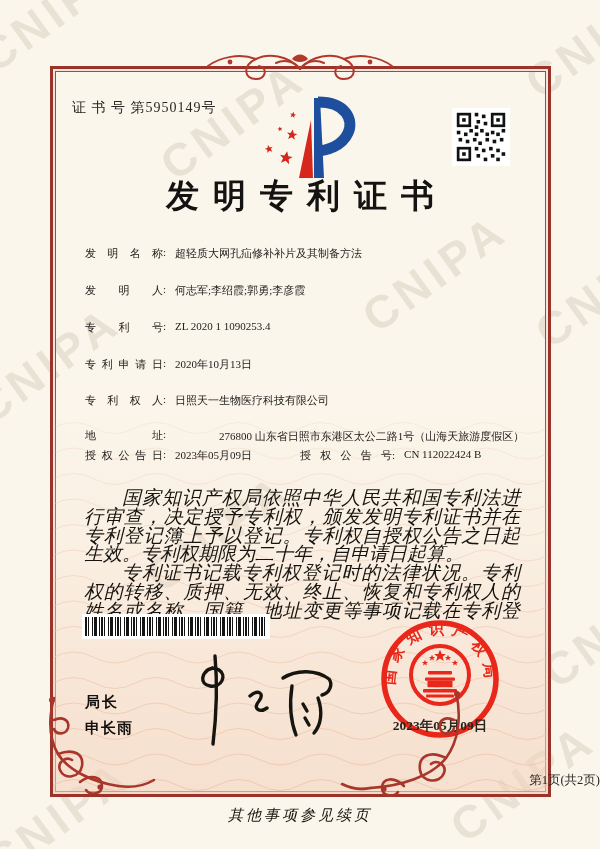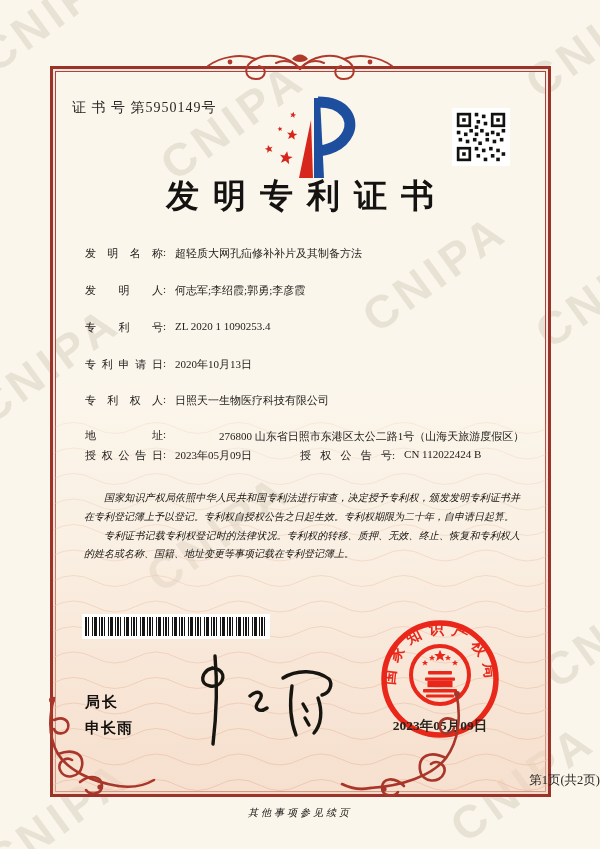--- a/index.html
+++ b/index.html
@@ -56,21 +56,21 @@
     vertical-align:top;
   }
   .fcolon { display:inline-block; margin-right:9px; }
   .fvalue { display:inline-block; vertical-align:top; }
   .wrapv { white-space:normal; width:360px; line-height:1.55;margin-left:44px; }
   .col2 { position:absolute; left:215px; top:0; }
   .flabel2 { display:inline-block; width:92px; text-align:justify; text-align-last:justify; text-justify:inter-character; }
 
   .legal {
     position:absolute; left:84px; top:489px; width:436px;
-    font-size:10px; font-style:italic; line-height:18.8px;
+    font-size:19px; font-style:italic; line-height:18.8px;
     color:#17140f; text-align:justify;
   }
   .legal p { text-indent:2em; margin:0; }
 
   .barcode {
     position:absolute; left:82px; top:614px; width:188px; height:25px;
     background:#fff; padding:3px 3px; z-index:4;
   }
   .barcode .bars {
     width:100%; height:100%;
@@ -80,21 +80,21 @@
 
   .chief-label { position:absolute; left:85px; top:693px; font-size:15px; font-weight:600; letter-spacing:2px; color:#14110e; }
   .chief-name  { position:absolute; left:85px; top:719px; font-size:15px; font-weight:600; letter-spacing:1px; color:#14110e; }
   .signature { position:absolute; left:172px; top:648px; }
 
   .seal { position:absolute; left:377px; top:616px; z-index:5; }
 
   .page-num { position:absolute; left:0; top:772px; width:100%; text-align:right; font-size:12.5px; color:#2a2623; }
   .cont-note {
     position:absolute; left:0; top:806px; width:100%; text-align:center;
-    font-size:10px; font-style:italic; letter-spacing:3px; color:#17140f;
+    font-size:15px; font-style:italic; letter-spacing:3px; color:#17140f;
   }
 </style>
 </head>
 <body>
 
 <div class="page">
 
   <div class="wm" style="left:-30px; top:-14px;">CNIPA</div>
   <div class="wm" style="left:150px; top:94px;">CNIPA</div>
   <div class="wm" style="left:515px; top:12px;">CNIPA</div>

